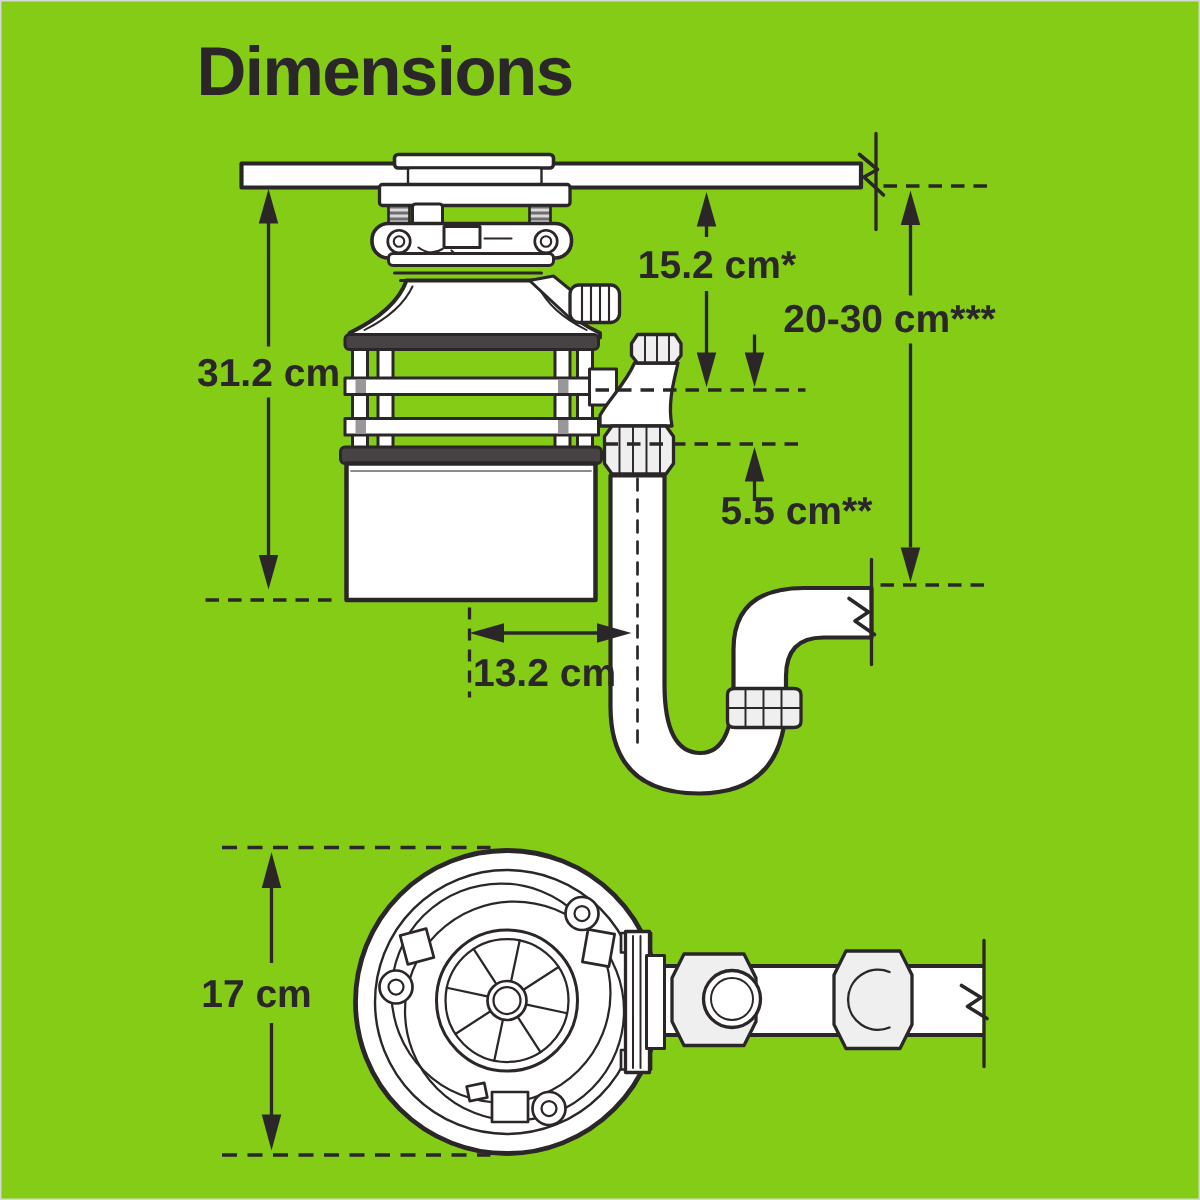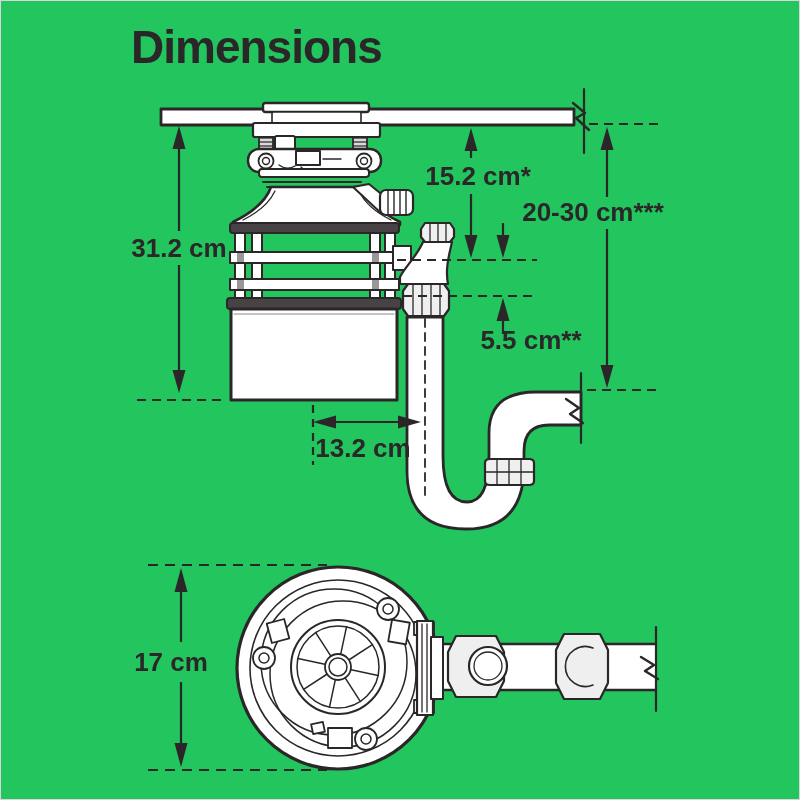--- a/index.html
+++ b/index.html
@@ -1,18 +1,18 @@
 <!DOCTYPE html>
 <html><head>
 <meta charset="utf-8">
 <style>
   html,body{margin:0;padding:0;background:#fff;}
   .page{
     position:relative;width:798px;height:798px;margin:0;
-    border:1px solid #d8d8d8;background:#22c55e;overflow:hidden;
+    border:1px solid #d8d8d8;background:#84cc16;overflow:hidden;
     font-family:"Liberation Sans", sans-serif;
     text-decoration:underline;
   }
   svg text{
     font-family:"Liberation Sans", sans-serif;
     fill:#2b2728;
   }
   .dim-label{font-size:26px;font-weight:700;}
   .title{font-size:46px;font-weight:700;letter-spacing:-1px;}
 </style>

